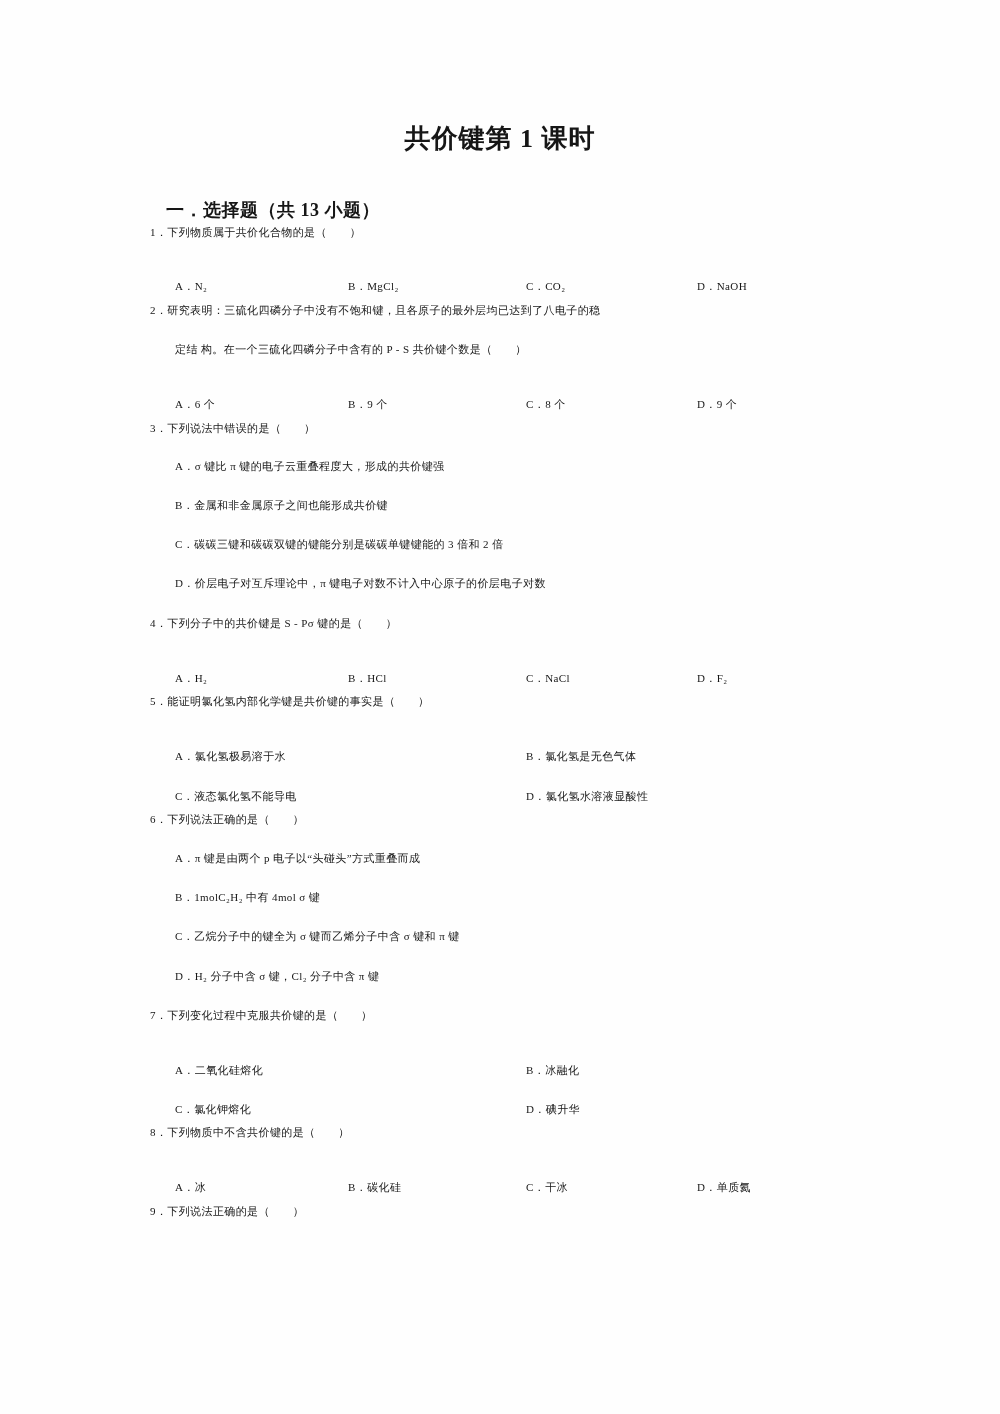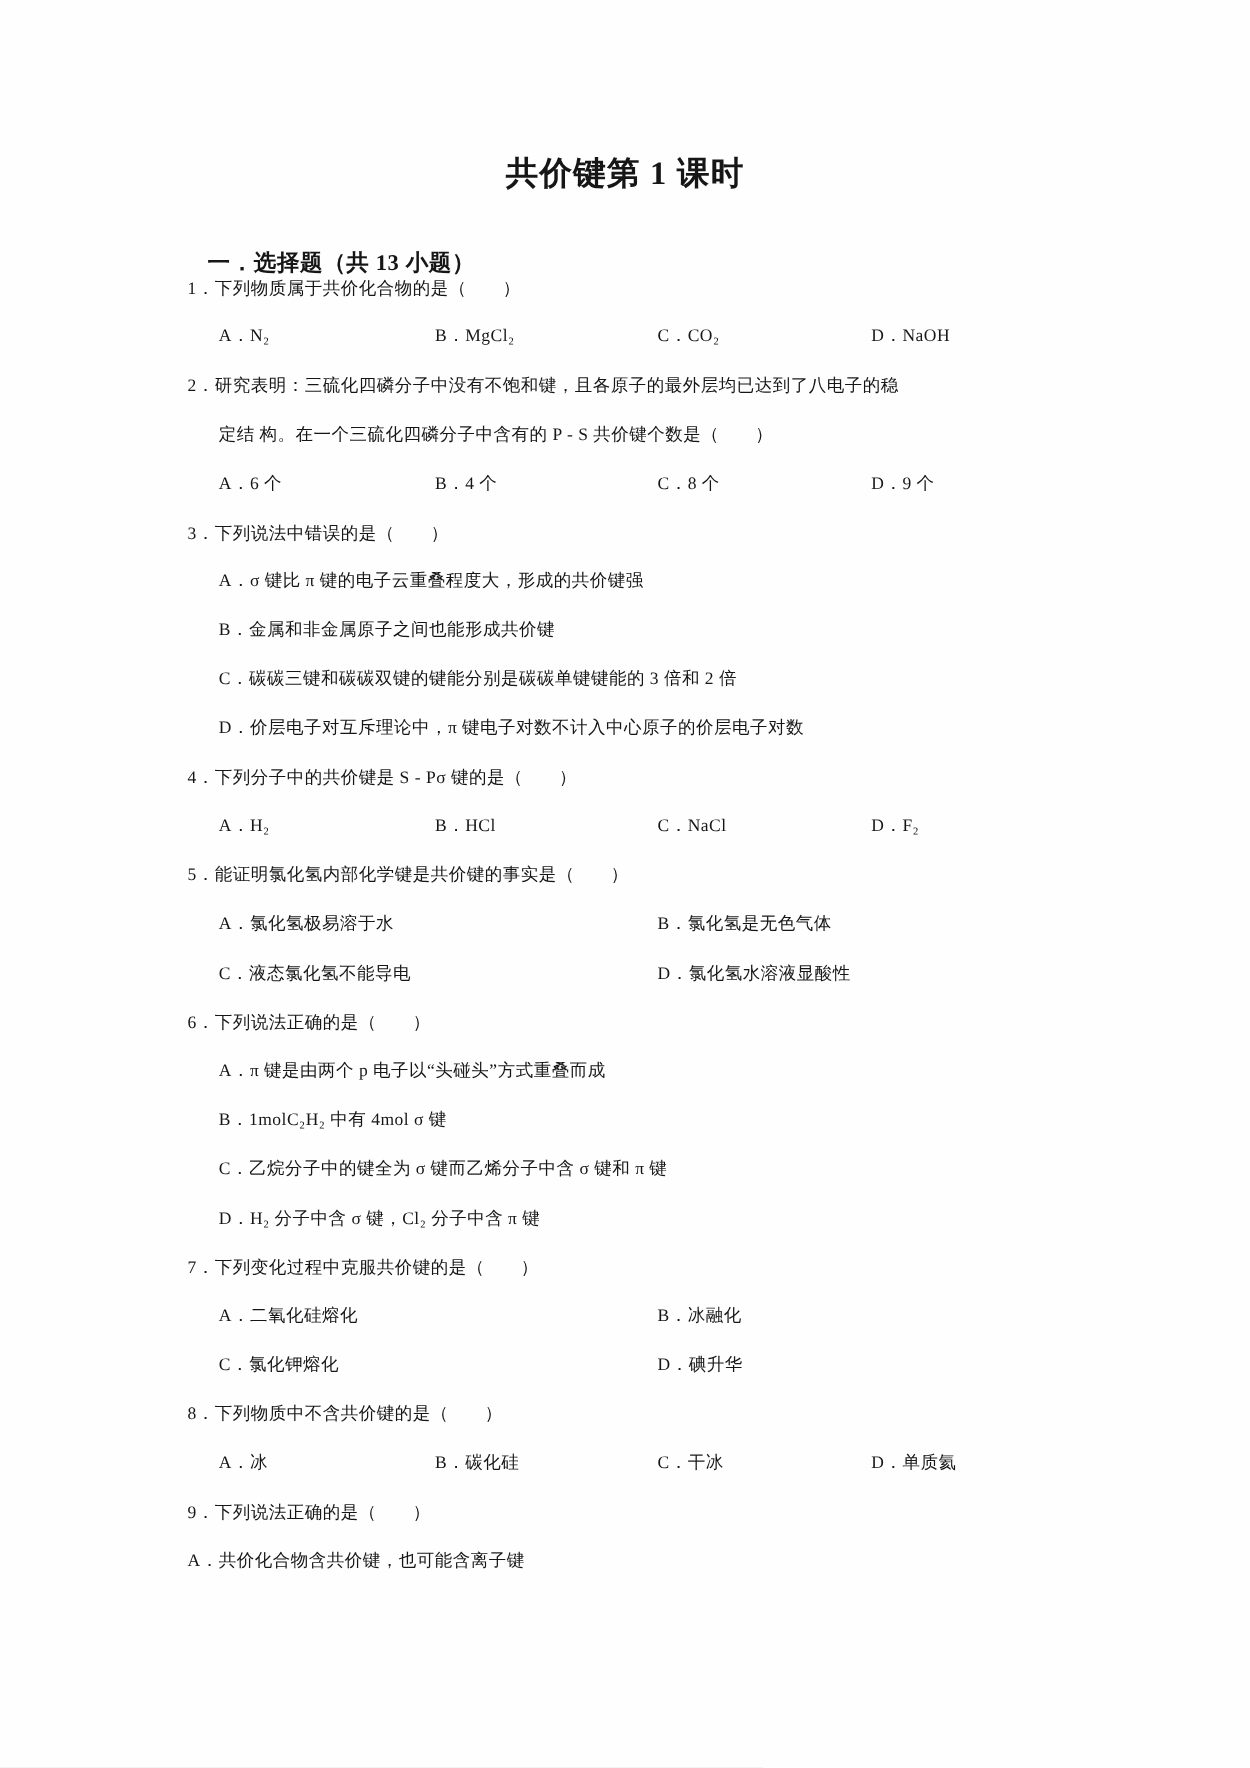--- a/index.html
+++ b/index.html
@@ -39,28 +39,28 @@
     font-size: 18px;
     font-weight: bold;
     white-space: nowrap;
     letter-spacing: 0.5px;
   }
   .row {
     position: absolute;
     left: 0;
     width: 100%;
     height: 24px;
-    font-size: 14px;
+    font-size: 11px;
     line-height: 24px;
     white-space: nowrap;
     letter-spacing: 0.4px;
   }
   .opt {
     position: absolute;
-    top: 0;
+    top: 16px;
     white-space: nowrap;
   }
   .c1 { left: 25px; }
   .c2 { left: 198px; }
   .c3 { left: 376px; }
   .c4 { left: 547px; }
   .ind { left: 25px; }
 </style>
 </head>
 <body>
@@ -76,21 +76,21 @@
       <span class="opt c1">A．N₂</span>
       <span class="opt c2">B．MgCl₂</span>
       <span class="opt c3">C．CO₂</span>
       <span class="opt c4">D．NaOH</span>
     </div>
 
     <div class="row" style="top:298px">2．研究表明：三硫化四磷分子中没有不饱和键，且各原子的最外层均已达到了八电子的稳</div>
     <div class="row ind" style="top:337px">定结 构。在一个三硫化四磷分子中含有的 P - S 共价键个数是（　　）</div>
     <div class="row" style="top:376px">
       <span class="opt c1">A．6 个</span>
-      <span class="opt c2">B．4 个</span>
+      <span class="opt c2">B．9 个</span>
       <span class="opt c3">C．8 个</span>
       <span class="opt c4">D．9 个</span>
     </div>
 
     <div class="row" style="top:416px">3．下列说法中错误的是（　　）</div>
     <div class="row ind" style="top:454px">A．σ 键比 π 键的电子云重叠程度大，形成的共价键强</div>
     <div class="row ind" style="top:493px">B．金属和非金属原子之间也能形成共价键</div>
     <div class="row ind" style="top:532px">C．碳碳三键和碳碳双键的键能分别是碳碳单键键能的 3 倍和 2 倍</div>
     <div class="row ind" style="top:571px">D．价层电子对互斥理论中，π 键电子对数不计入中心原子的价层电子对数</div>
 
@@ -130,15 +130,14 @@
 
     <div class="row" style="top:1120px">8．下列物质中不含共价键的是（　　）</div>
     <div class="row" style="top:1159px">
       <span class="opt c1">A．冰</span>
       <span class="opt c2">B．碳化硅</span>
       <span class="opt c3">C．干冰</span>
       <span class="opt c4">D．单质氦</span>
     </div>
 
     <div class="row" style="top:1199px">9．下列说法正确的是（　　）</div>
-    <div class="row" style="top:1238px">A．共价化合物含共价键，也可能含离子键</div>
   </div>
 </div>
 
 </body></html>

